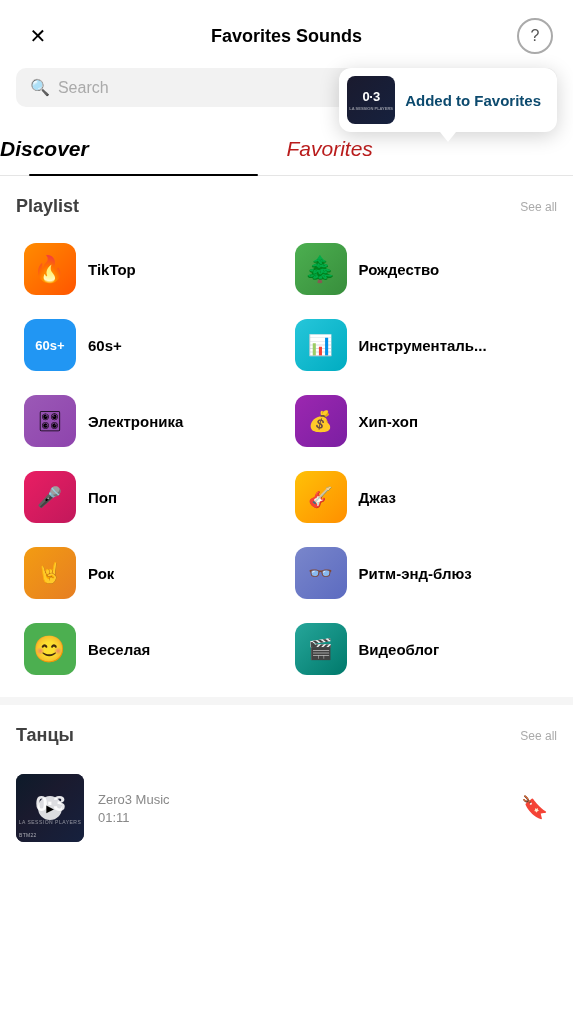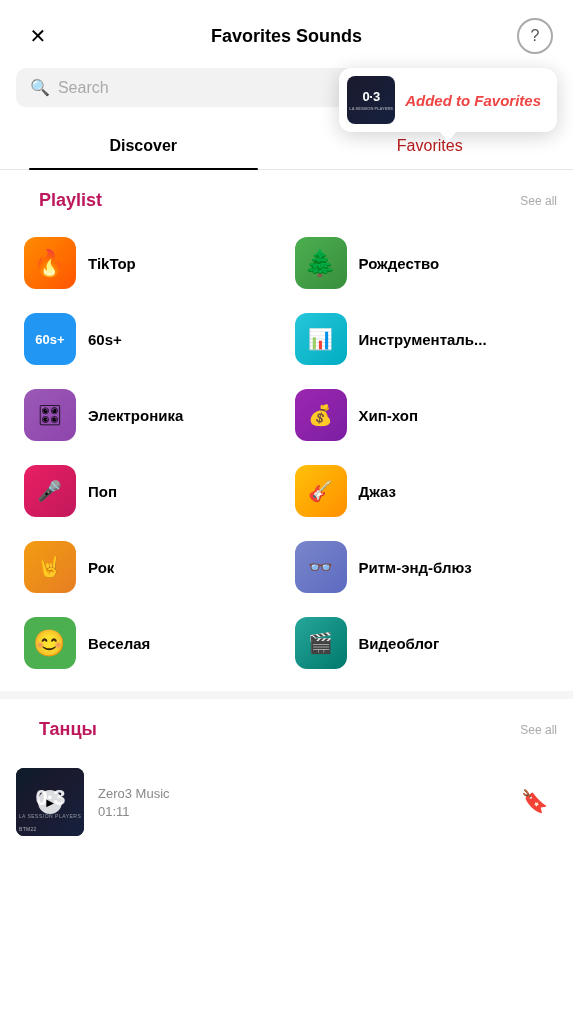--- a/index.html
+++ b/index.html
@@ -104,37 +104,37 @@
       background: linear-gradient(135deg, #1a1a2e 0%, #16213e 100%);
       width: 100%; height: 100%;
       display: flex;
       flex-direction: column;
       align-items: center;
       justify-content: center;
     }
     .toast-text {
       font-size: 15px;
       font-weight: 600;
-      color: #ef4444;
-      font-style: italic;
+      color: #0c4a6e;
     }
 
     
     .tabs {
       display: flex;
       border-bottom: 1px solid #e5e5e5;
       margin: 4px 0 0;
     }
     .tab {
       flex: 1;
-      text-align: center;
+      text-align: left;
       padding: 14px 0;
-      font-size: 16px;
+      font-size: 21px;
       cursor: pointer;
       position: relative;
+      font-style: italic;
     }
     .tab.active {
       font-weight: 700;
       color: #000;
     }
     .tab.active::after {
       content: '';
       position: absolute;
       bottom: -1px;
       left: 10%;
@@ -154,22 +154,21 @@
     }
     .section-header {
       display: flex;
       justify-content: space-between;
       align-items: center;
       margin-bottom: 16px;
     }
     .section-title {
       font-size: 18px;
       font-weight: 700;
-      color: #be185d;
-      margin-left: 23px;
+      color: #404040;
     }
     .see-all {
       font-size: 12px;
       color: #aaa;
       cursor: pointer;
     }
 
     
     .playlist-grid {
       display: grid;

